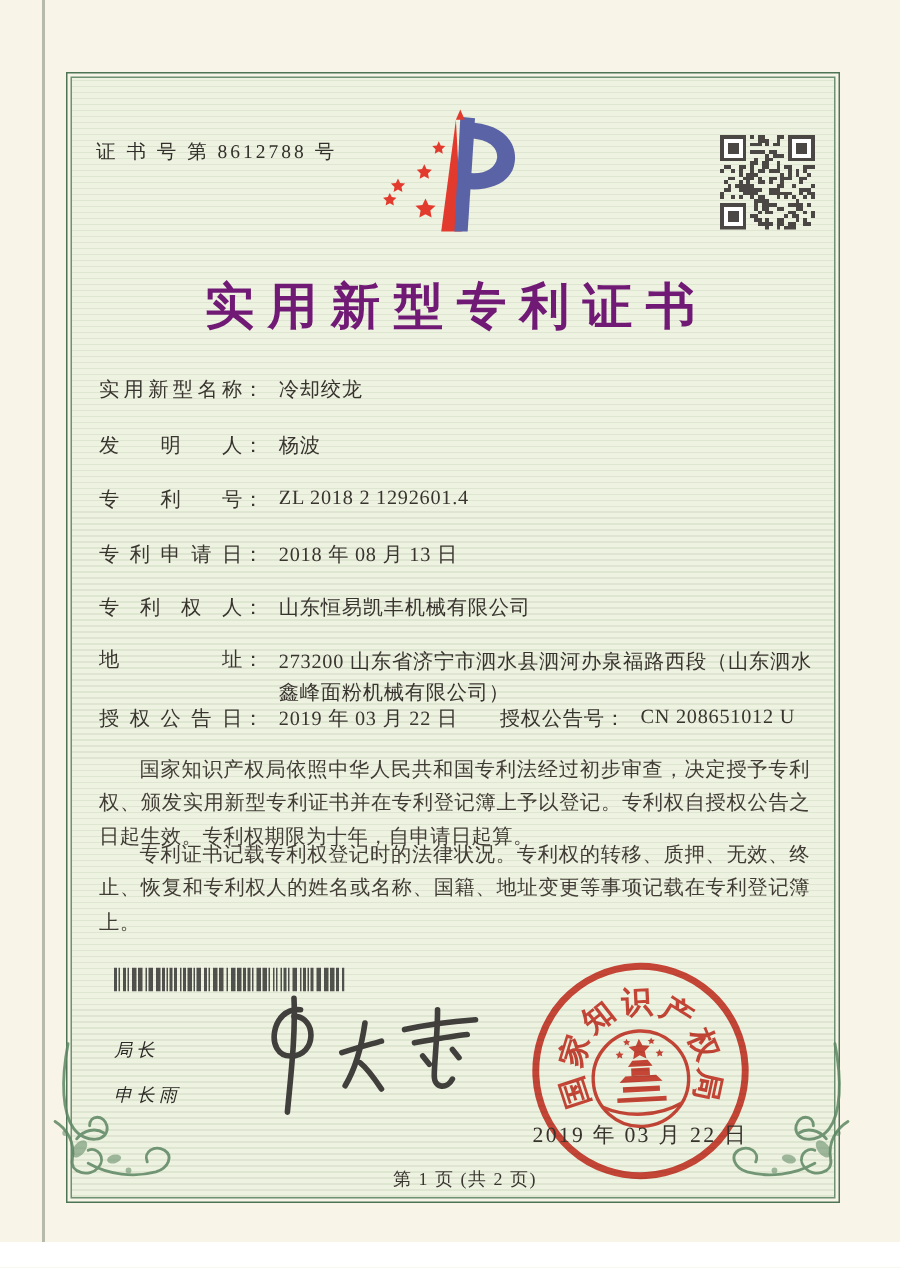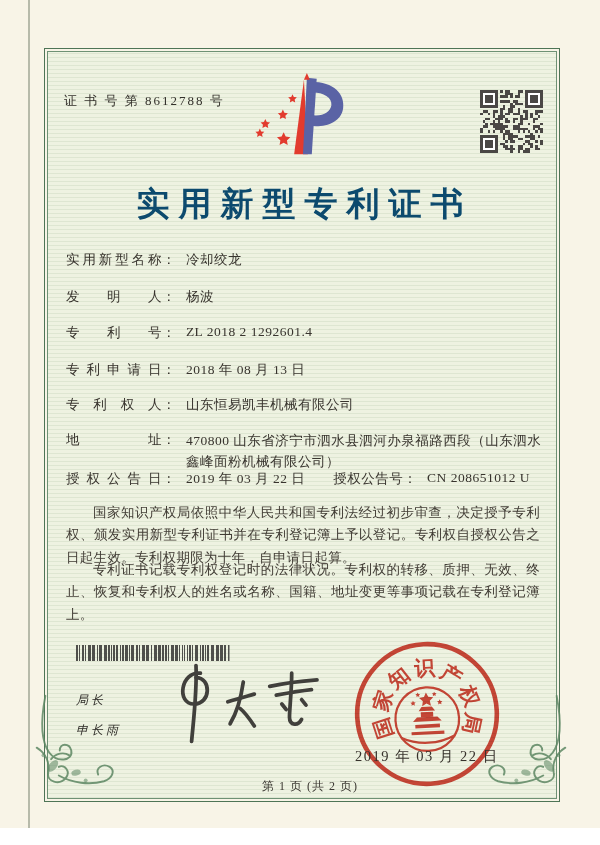--- a/index.html
+++ b/index.html
@@ -15,21 +15,21 @@
   .frame{position:absolute;left:44px;top:48px;width:514px;height:752px;
     border:1.6px solid #4e7456;}
   .frame-inner{position:absolute;inset:2px;border:1px solid #6e9174;
     background:
       repeating-linear-gradient(0deg, rgba(125,155,115,.14) 0 1px, rgba(0,0,0,0) 1px 4px),
       #eef2e1;}
   .cert-no{position:absolute;left:64px;top:92px;font-size:13px;letter-spacing:2px;color:#33302b;}
   .logo{position:absolute;left:252px;top:68px;width:98px;height:100px;}
   .qr{position:absolute;left:478px;top:90px;width:67px;height:63px;}
   .title{position:absolute;left:0;right:0;top:182px;text-align:center;
-    font-size:33px;font-weight:600;letter-spacing:9px;color:#0c4a6e;text-indent:9px;}
+    font-size:33px;font-weight:600;letter-spacing:9px;color:#701a75;text-indent:9px;}
   .row{position:absolute;left:66px;font-size:13.5px;color:#38342e;white-space:nowrap;letter-spacing:.5px;}
   .row .label{display:inline-block;width:96px;text-align:justify;text-align-last:justify;vertical-align:top;}
   .row .colon{display:inline-block;vertical-align:top;}
   .row .value{display:inline-block;margin-left:6px;vertical-align:top;font-family:Liberation Serif, serif;}
   .row .value.wrap{white-space:normal;width:362px;line-height:1.55;}
   .pair2{margin-left:24px;}
   .body-par{position:absolute;left:66px;width:474px;font-size:13.5px;line-height:1.66;
     color:#413c35;text-align:justify;text-indent:2em;letter-spacing:.3px;}
   .barcode{position:absolute;left:76px;top:645px;width:155px;height:16px;}
   .signoff{position:absolute;left:76px;font-size:12px;letter-spacing:3px;color:#2c2a26;font-style:italic;}
@@ -325,21 +325,21 @@
   <div class="row" style="top:361px">
     <span class="label">专利申请日</span><span class="colon">：</span>
     <span class="value">2018 年 08 月 13 日</span>
   </div>
   <div class="row" style="top:396px">
     <span class="label">专利权人</span><span class="colon">：</span>
     <span class="value">山东恒易凯丰机械有限公司</span>
   </div>
   <div class="row" style="top:431px">
     <span class="label">地址</span><span class="colon">：</span>
-    <span class="value wrap">470800 山东省济宁市泗水县泗河办泉福路西段（山东泗水鑫峰面粉机械有限公司）</span>
+    <span class="value wrap">273200 山东省济宁市泗水县泗河办泉福路西段（山东泗水鑫峰面粉机械有限公司）</span>
   </div>
   <div class="row" style="top:470px">
     <span class="label">授权公告日</span><span class="colon">：</span>
     <span class="value">2019 年 03 月 22 日</span>
     <span class="pair2">
       <span>授权公告号</span><span>：</span>
       <span class="value">CN 208651012 U</span>
     </span>
   </div>
 

